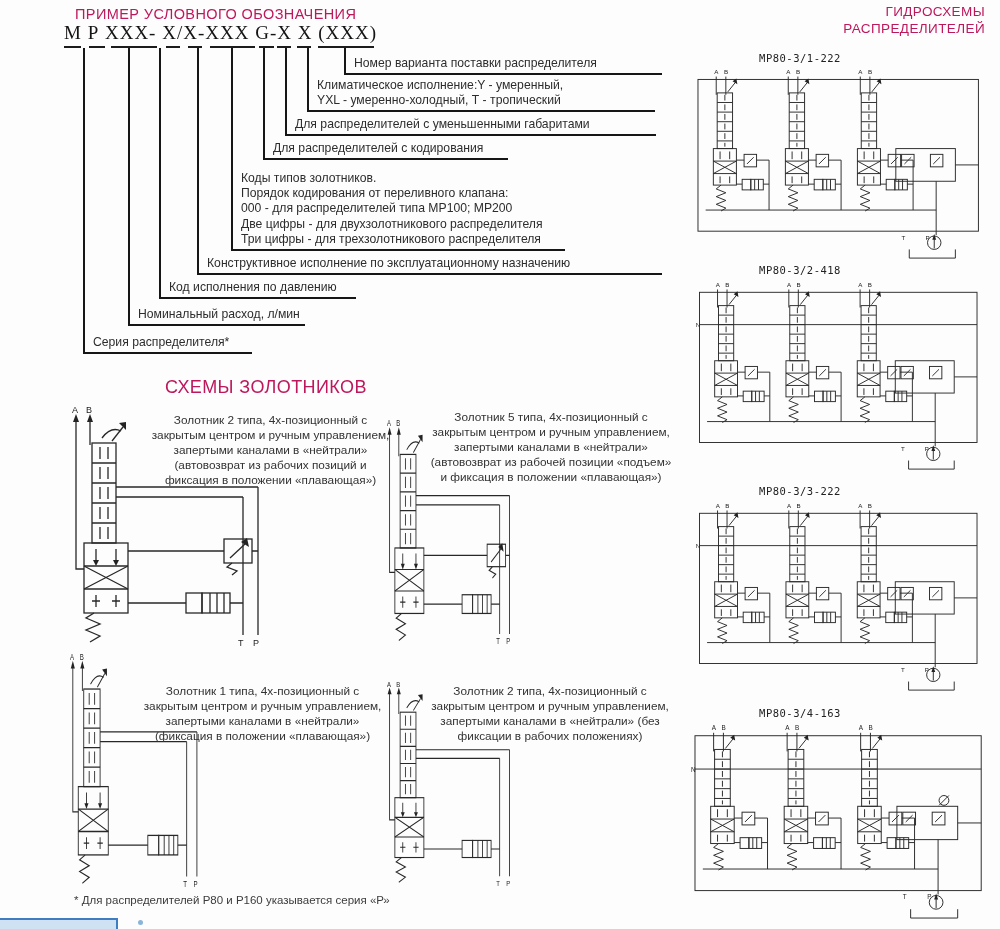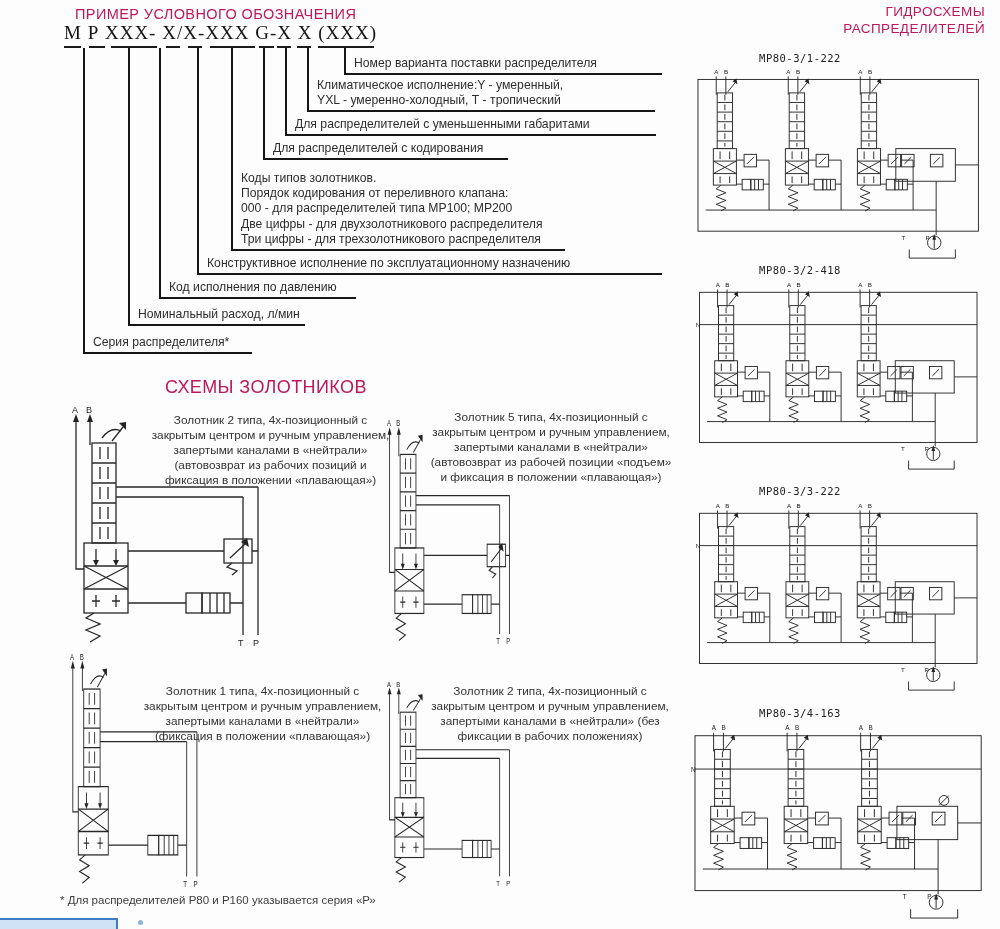--- a/index.html
+++ b/index.html
@@ -17,21 +17,21 @@
         color:#2d2d2d;white-space:pre-line;}
   .spools-title{left:165px;top:377px;width:340px;text-align:left;font-size:18px;}
   .circuits-title{left:705px;top:4px;width:280px;text-align:right;font-size:13.5px;
         white-space:pre-line;line-height:1.25;}
   .spool-desc{position:absolute;font-size:11.8px;line-height:1.28;text-align:center;
         color:#333;white-space:normal;}
   .caption{position:absolute;width:210px;text-align:center;color:#222;
         font-family:"DejaVu Sans Mono",monospace;font-size:10.5px;letter-spacing:.5px;}
   .diagram{position:absolute;}
   .diagram svg{width:100%;height:100%;display:block;}
-  .footnote{position:absolute;left:60px;top:894px;font-size:11.5px;color:#3c3c3c;}
+  .footnote{position:absolute;left:74px;top:894px;font-size:11.5px;color:#3c3c3c;}
   .blue-bar{position:absolute;left:-3px;top:918px;width:121px;height:14px;
         background:#cfe2f3;border:2px solid #3f7cc0;box-sizing:border-box;}
   .blue-dot{position:absolute;left:138px;top:920px;width:5px;height:5px;
         border-radius:50%;background:#8ab4d8;}
 </style>
 </head>
 <body>
 
 <div class="h1 desig-title">ПРИМЕР УСЛОВНОГО ОБОЗНАЧЕНИЯ</div>
 <div class="code">М Р ХХХ- Х/Х-ХХХ G-Х Х (ХХХ)</div>

